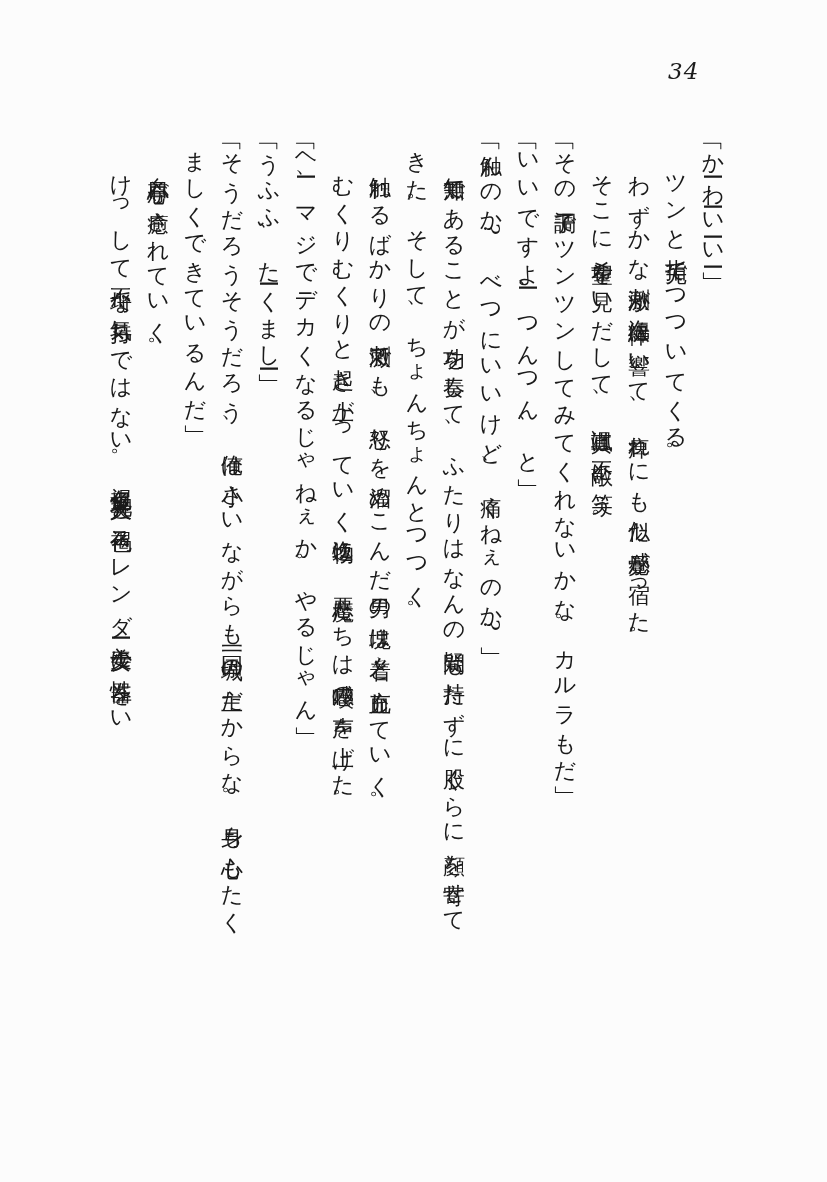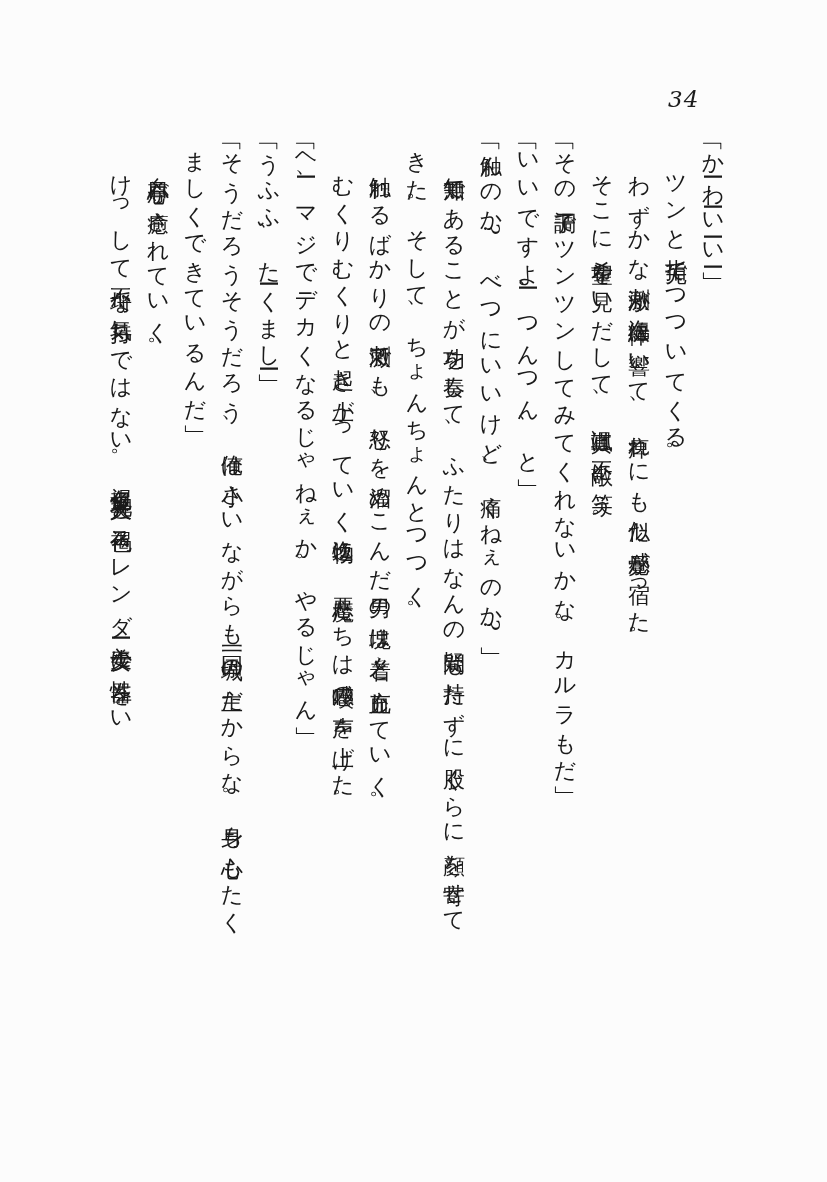--- a/index.html
+++ b/index.html
@@ -15,21 +15,20 @@
     font-family: "DejaVu Serif", "Liberation Serif", serif;
   }
   .page-number {
     position: absolute;
     top: 58px;
     left: 668px;
     font-size: 23px;
     font-style: italic;
     color: #1c1c1c;
     letter-spacing: 1px;
-    margin-top: 28px;
   }
   .text-block {
     position: absolute;
     top: 136px;
     right: 95px;
     height: 1002px;
     writing-mode: vertical-rl;
     text-orientation: mixed;
     font-size: 22px;
     line-height: 37px;

